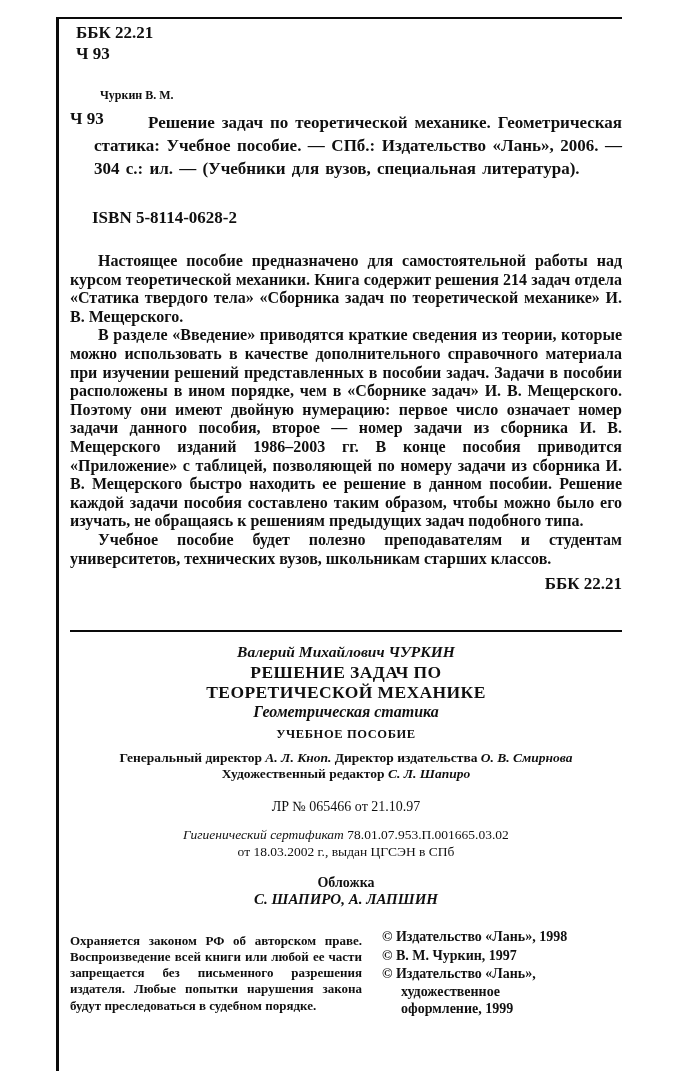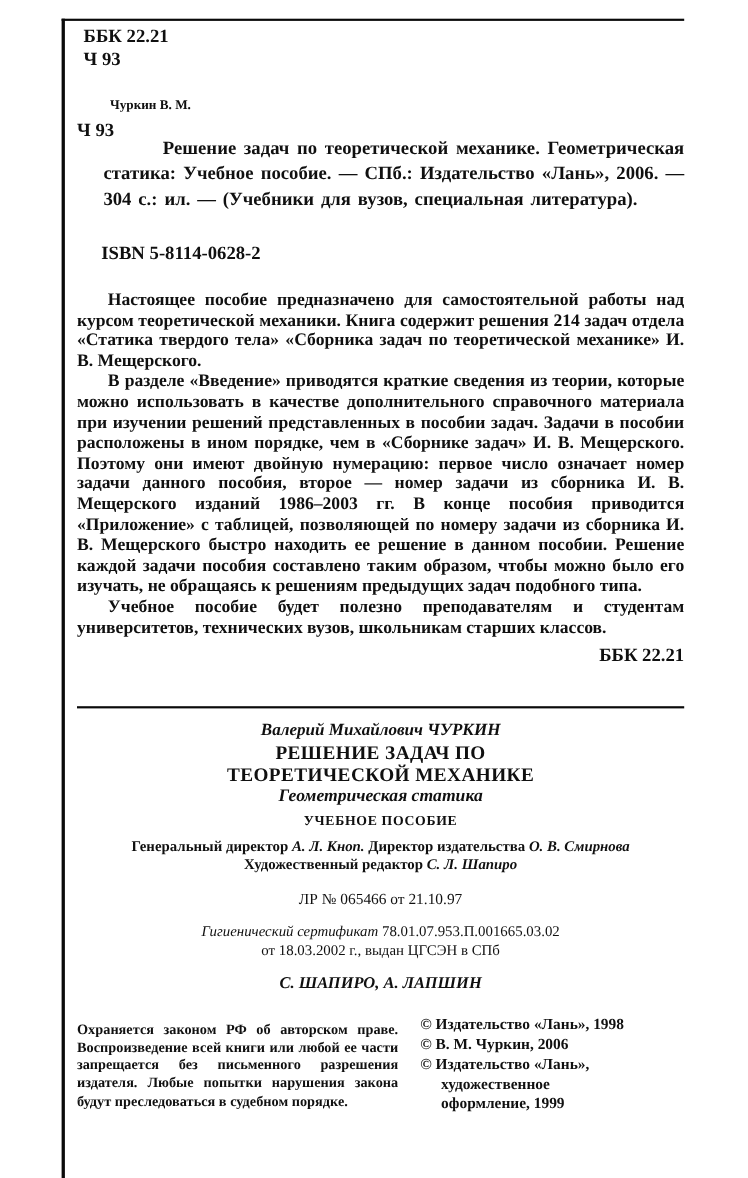--- a/index.html
+++ b/index.html
@@ -58,21 +58,21 @@
   }
   .catalog-code {
     position: absolute;
     left: 0;
     top: 23px;
     font-size: 17px;
     line-height: 23px;
     font-weight: 700;
   }
   .catalog-entry {
-    margin: 16px 0 0 24px;
+    margin: 4px 0 0 24px;
     font-size: 17px;
     line-height: 23px;
     font-weight: 700;
     text-align: justify;
     text-indent: 54px;
     word-spacing: 2px;
   }
 
   .isbn {
     margin-top: 28px;
@@ -239,28 +239,29 @@
     </div>
 
     <div class="license">ЛР № 065466 от 21.10.97</div>
 
     <div class="certificate">
       <div><span class="cert-label">Гигиенический сертификат </span><span>78.01.07.953.П.001665.03.02</span></div>
       <div>от 18.03.2002 г., выдан ЦГСЭН в СПб</div>
     </div>
 
     <div class="cover">
+      <div class="cover-label">Обложка</div>
       <div class="cover-names">С. ШАПИРО, А. ЛАПШИН</div>
     </div>
   </div>
 
   <div class="footer">
     <div class="rights">Охраняется законом РФ об авторском праве. Воспроизведение всей книги или любой ее части запрещается без письменного разрешения издателя. Любые попытки нарушения закона будут преследоваться в судебном порядке.</div>
     <div class="copyrights">
       <div class="copyright-line">© Издательство «Лань», 1998</div>
-      <div class="copyright-line">© В. М. Чуркин, 2006</div>
+      <div class="copyright-line">© В. М. Чуркин, 1997</div>
       <div class="copyright-line">© Издательство «Лань»,
 художественное
 оформление, 1999</div>
     </div>
   </div>
 
 </div>
 
 </body></html>

